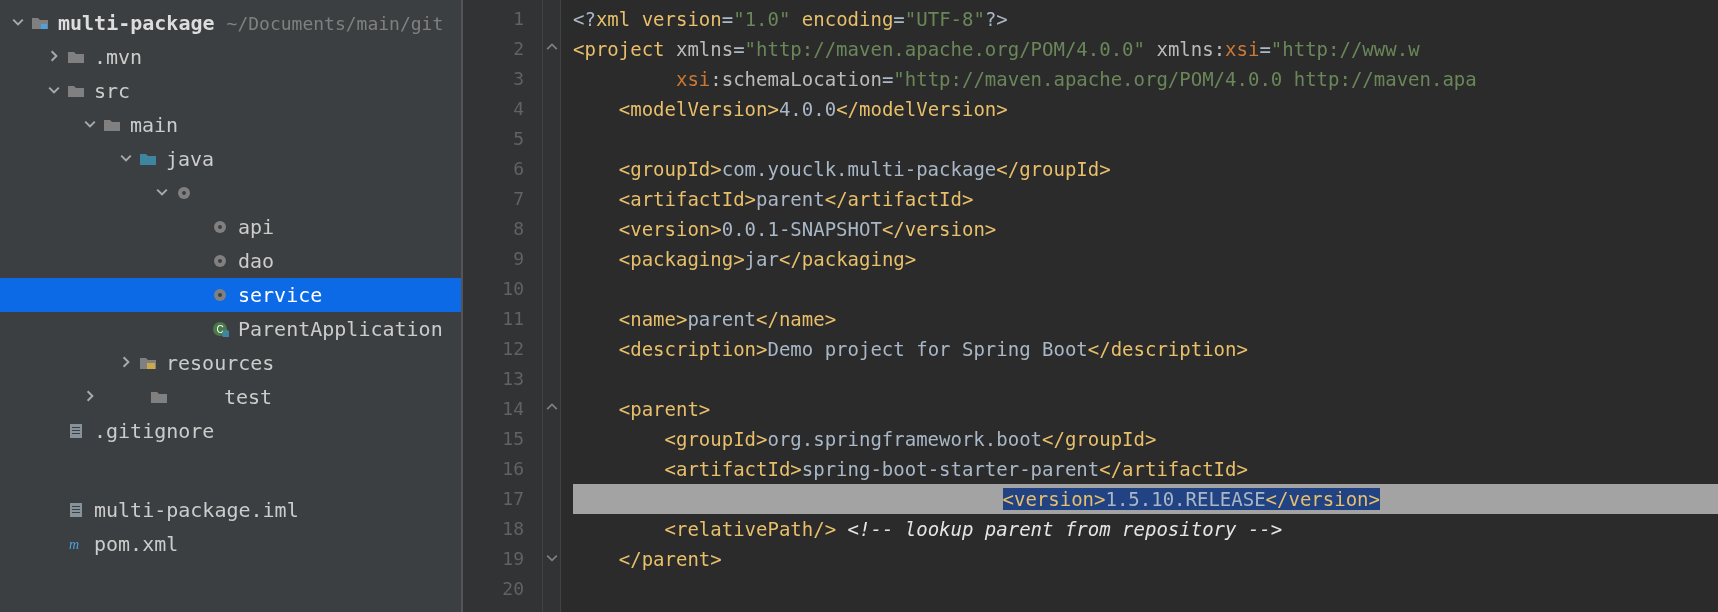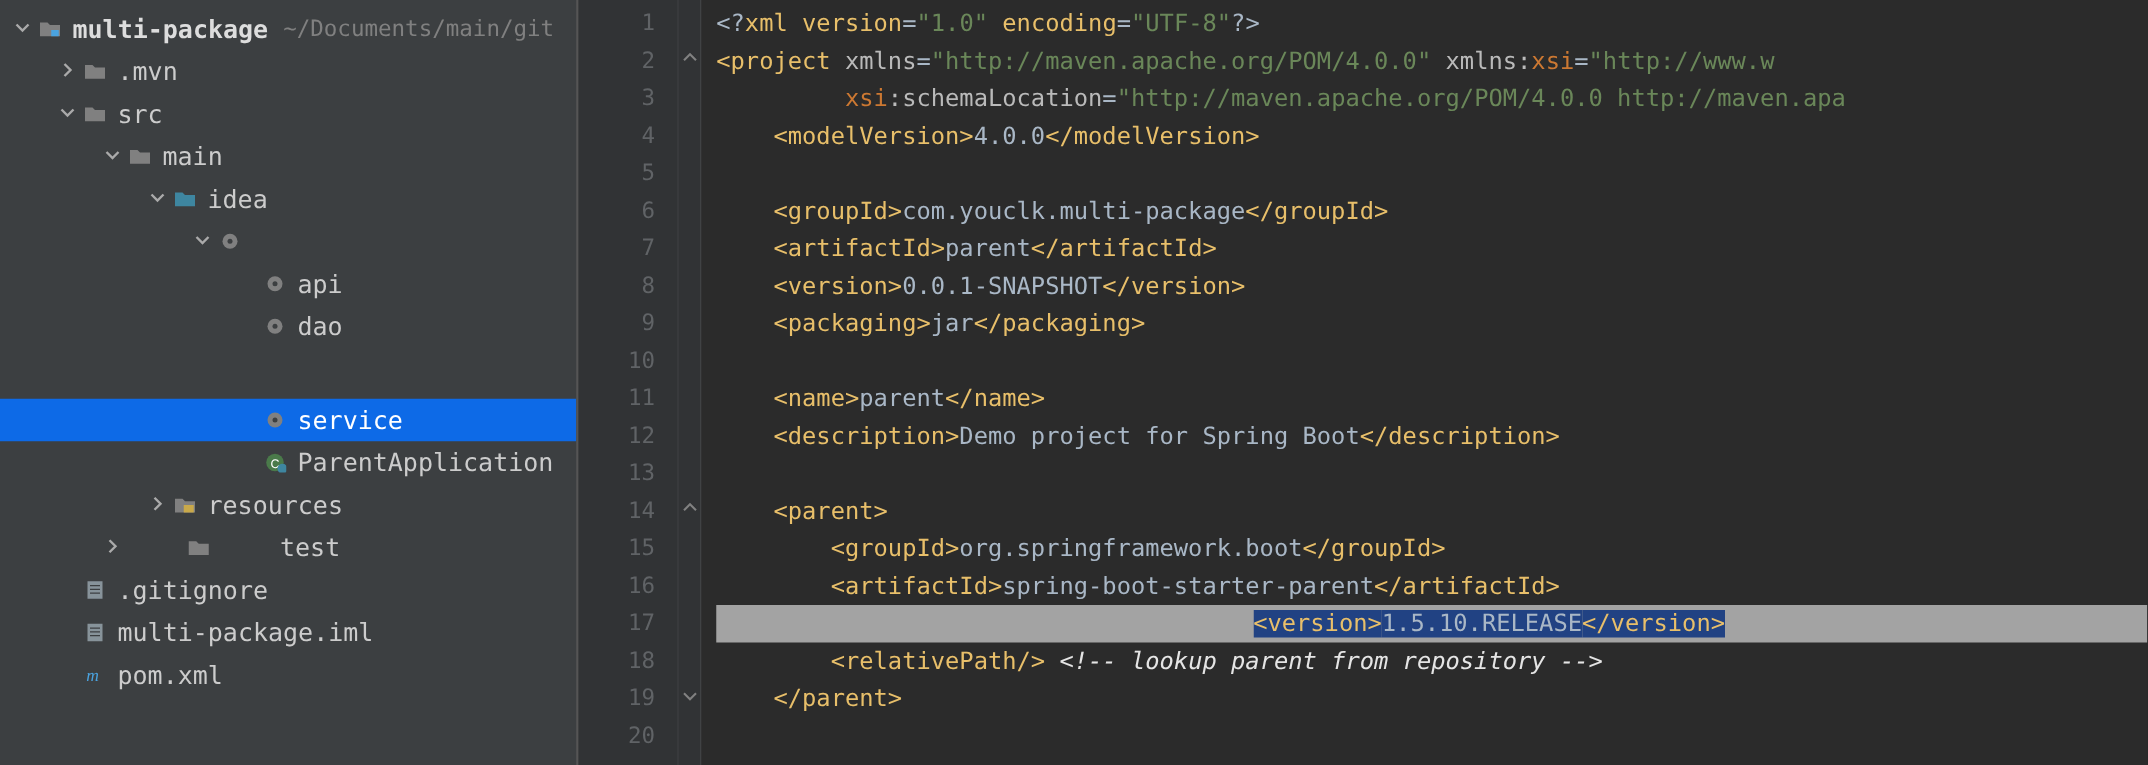--- a/index.html
+++ b/index.html
@@ -154,21 +154,21 @@
       <span class="chev">
         <svg width="12" height="12" viewBox="0 0 10 10">
           <path d="M1 3 L5 7 L9 3" fill="none" stroke="#aaaaaa" stroke-width="1.6"></path>
         </svg>
       </span>
       <span class="icon">
         <svg width="18" height="16" viewBox="0 0 18 16">
           <path d="M1 3 h6 l2 2 h8 v9 h-16 z" fill="#3e86a0"></path>
         </svg>
       </span>
-      <span class="label">idea</span>
+      <span class="label">java</span>
     </div>
     <div class="row" style="padding-left: 156px;">
       <span class="chev">
         <svg width="12" height="12" viewBox="0 0 10 10">
           <path d="M1 3 L5 7 L9 3" fill="none" stroke="#aaaaaa" stroke-width="1.6"></path>
         </svg>
       </span>
       <span class="icon">
         <svg width="18" height="16" viewBox="0 0 18 16">
           <circle cx="9" cy="8" r="6" fill="#808080"></circle>
@@ -189,21 +189,21 @@
     <div class="row" style="padding-left: 192px;">
       <span class="chev"></span>
       <span class="icon">
         <svg width="18" height="16" viewBox="0 0 18 16">
           <circle cx="9" cy="8" r="6" fill="#808080"></circle>
           <circle cx="9" cy="8" r="2" fill="#3c3f41"></circle>
         </svg>
       </span>
       <span class="label">dao</span>
     </div>
-    <div class="row sel" style="padding-left: 192px; margin-top: 41px;">
+    <div class="row sel" style="padding-left: 192px;">
       <span class="chev"></span>
       <span class="icon">
         <svg width="18" height="16" viewBox="0 0 18 16">
           <circle cx="9" cy="8" r="6" fill="#808080"></circle>
           <circle cx="9" cy="8" r="2" fill="#3c3f41"></circle>
         </svg>
       </span>
       <span class="label">service</span>
     </div>
     <div class="row" style="padding-left: 192px;">
@@ -249,21 +249,21 @@
       <span class="icon">
         <svg width="18" height="16" viewBox="0 0 18 16">
           <rect x="3" y="1" width="12" height="14" fill="#87939a"></rect>
           <rect x="5" y="4" width="8" height="1" fill="#3c3f41"></rect>
           <rect x="5" y="7" width="8" height="1" fill="#3c3f41"></rect>
           <rect x="5" y="10" width="8" height="1" fill="#3c3f41"></rect>
         </svg>
       </span>
       <span class="label">.gitignore</span>
     </div>
-    <div class="row" style="padding-left: 48px;">
+    <div class="row" style="padding-left: 48px; margin-top: 45px;">
       <span class="chev"></span>
       <span class="icon">
         <svg width="18" height="16" viewBox="0 0 18 16">
           <rect x="3" y="1" width="12" height="14" fill="#87939a"></rect>
           <rect x="5" y="4" width="8" height="1" fill="#3c3f41"></rect>
           <rect x="5" y="7" width="8" height="1" fill="#3c3f41"></rect>
           <rect x="5" y="10" width="8" height="1" fill="#3c3f41"></rect>
         </svg>
       </span>
       <span class="label">multi-package.iml</span>

